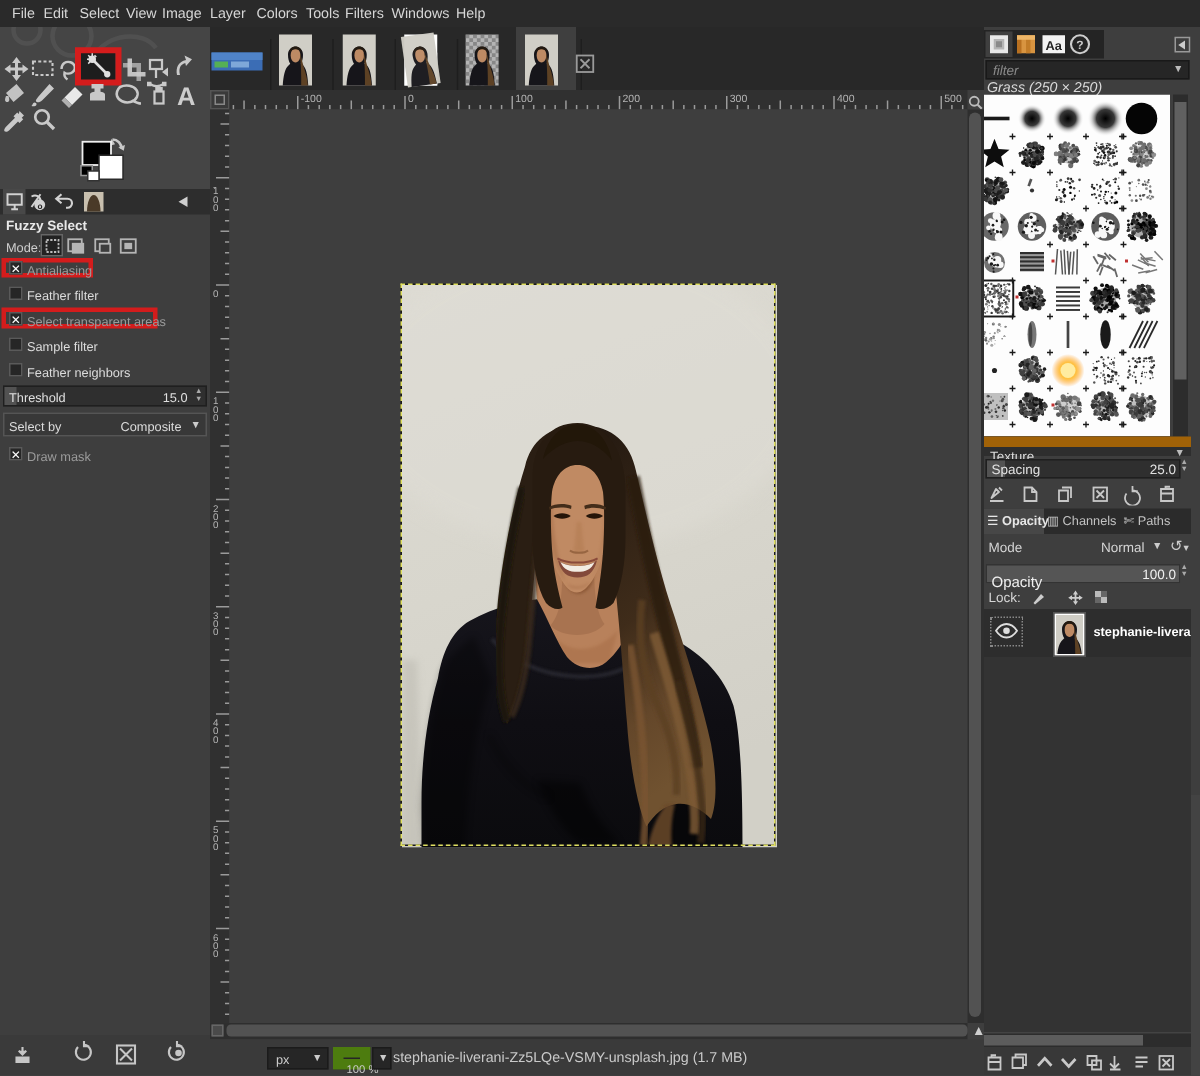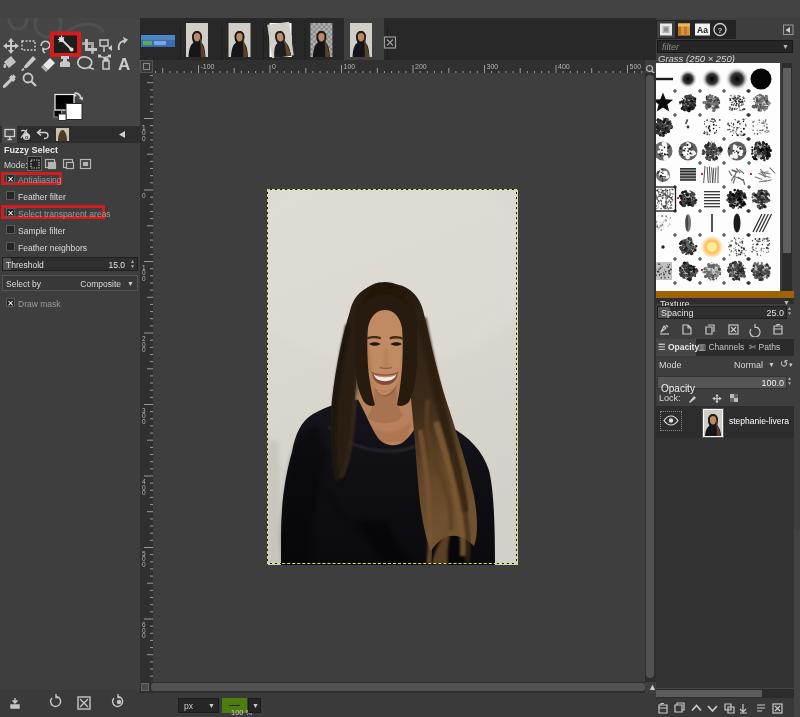--- a/index.html
+++ b/index.html
@@ -23,20 +23,33 @@
 #statusbar{left:140px;top:693px;width:516px;height:24px;background:#3a3a3a;color:#c9c9c9;font-size:9.5px}
 
 #rightdock{left:656px;top:18px;width:144px;height:512px;background:#3e3e3e}
 .chk{position:absolute;width:9px;height:9px;background:#262626;border:1px solid #5a5a5a;color:#fff;font-size:8px;line-height:9px;text-align:center}
 .lbl{position:absolute;color:#dcdcdc;font-size:8.5px}
 .dim{color:#9b9b9b}
 .redbox{position:absolute;border:3px solid #d41c1c}
 </style></head>
 <body>
 <div id="root">
+<div class="abs" id="menubar">
+<span style="left:8px">File</span>
+      <span style="left:29px">Edit</span>
+      <span style="left:53px">Select</span>
+      <span style="left:84px">View</span>
+      <span style="left:108px">Image</span>
+      <span style="left:140px">Layer</span>
+      <span style="left:171px">Colors</span>
+      <span style="left:204px">Tools</span>
+      <span style="left:230px">Filters</span>
+      <span style="left:261px">Windows</span>
+      <span style="left:304px">Help</span>
+</div>
 <div class="abs" id="toolbox">
 <svg width="140" height="108" viewBox="0 0 140 108">
 <g fill="none" stroke="#5a5a5a" stroke-width="3" opacity="0.55">
 <circle cx="18" cy="2" r="9"></circle>
           <circle cx="48" cy="6" r="13"></circle>
           <path d="M62,20 C72,4 95,2 104,14"></path>
 </g>
 <g fill="#c9c9c9" stroke="none">
 
 <path d="M11,20 L14,24 L12,24 L12,27 L15,27 L15,25 L19,28 L15,31 L15,29 L12,29 L12,32 L14,32 L11,36 L8,32 L10,32 L10,29 L7,29 L7,31 L3,28 L7,25 L7,27 L10,27 L10,24 L8,24 Z"></path>
@@ -525,20 +538,21 @@
       <div class="abs" style="left:38px;top:5px;width:41px;height:15px;background:#262626;border:1px solid #1b1b1b;color:#ccc">
         <span style="position:absolute;left:5px;top:2px;font-size:8.5px">px</span>
         <span style="position:absolute;right:3px;top:3px;font-size:7px">▼</span>
       </div>
 <div class="abs" style="left:82px;top:5px;width:25px;height:15px;background:#262626;border:7px solid #4d7c0f;color:#ccc">
         <span style="position:absolute;left:2px;top:3px;font-size:7.5px;white-space:nowrap">100 %</span>
       </div>
 <div class="abs" style="left:108px;top:5px;width:13px;height:15px;background:#262626;border:1px solid #1b1b1b;color:#ccc">
         <span style="position:absolute;left:3px;top:3px;font-size:7px">▼</span>
       </div>
+<div class="abs" style="left:122px;top:7px;font-size:9.5px;color:#c9c9c9">stephanie-liverani-Zz5LQe-VSMY-unsplash.jpg (1.7 MB)</div>
     </div>
 <div class="abs" id="rightdock">
 <div class="abs" style="left:0;top:2px;width:80px;height:19px;background:#242424"></div>
 <svg class="abs" style="left:0;top:2px" width="138" height="19" viewBox="0 0 138 19">
 <rect x="1" y="1" width="18" height="17" fill="#3f3f3f"></rect>
 <rect x="4" y="3.5" width="12" height="12" fill="#e8e8e8"></rect>
         <rect x="6.5" y="6" width="7" height="7" fill="#b5b5b5"></rect>
         <rect x="8" y="7.5" width="4" height="4" fill="#8a8a8a"></rect>
 <rect x="22" y="3.5" width="12" height="12" fill="#d89440"></rect>
         <rect x="22" y="3.5" width="3" height="12" fill="#b87020"></rect>
@@ -2876,21 +2890,21 @@
 <div class="abs" style="left:4px;top:393px;width:22px;height:20px;border:1px dotted #888"></div>
 <svg class="abs" style="left:7px;top:397px" width="16" height="11" viewBox="0 0 16 11">
 <path d="M1,5.5 C3,2.5 6,1 8,1 C10,1 13,2.5 15,5.5 C13,8.5 10,10 8,10 C6,10 3,8.5 1,5.5 Z" fill="none" stroke="#ddd" stroke-width="1.2"></path>
 <circle cx="8" cy="5.5" r="2.2" fill="#ddd"></circle>
 </svg>
 <div class="abs" style="left:47px;top:391px;width:20px;height:28px;background:#cfcdc5;border:1px solid #fff;outline:1px solid #555">
 <svg width="18" height="26" viewBox="2 4 18 26">
           <use href="#minifig"></use>
         </svg>
 </div>
-<div class="abs" style="left:73px;top:398px;color:#fff;font-size:8.5px;font-weight:normal">stephanie-livera</div>
+<div class="abs" style="left:73px;top:398px;color:#fff;font-size:8.5px;font-weight:bold">stephanie-livera</div>
 <div class="abs" style="left:0;top:420px;width:138px;height:250px;background:#333333"></div>
 <div class="abs" style="left:0;top:671px;width:138px;height:9px;background:#2c2c2c">
         <div class="abs" style="left:0;top:1px;width:106px;height:7px;background:#5c5c5c"></div>
       </div>
 <div class="abs" style="left:0;top:680px;width:138px;height:19px;background:#383838"></div>
 <svg class="abs" style="left:0;top:682px" width="138" height="18" viewBox="0 0 138 18">
 <g stroke="#c8c8c8" stroke-width="1.2" fill="none">
 <path d="M3,5 h8 v8 h-8 z M5,5 v-1.5 h3 M3,8 h8"></path>
 <path d="M19,5 h7 v7 h-7 z M21,5 v-2 h7 v7 h-2"></path>
 <path d="M36,10.5 l4.5,-5 l4.5,5" fill="none" stroke="#c8c8c8" stroke-width="1.8"></path>

